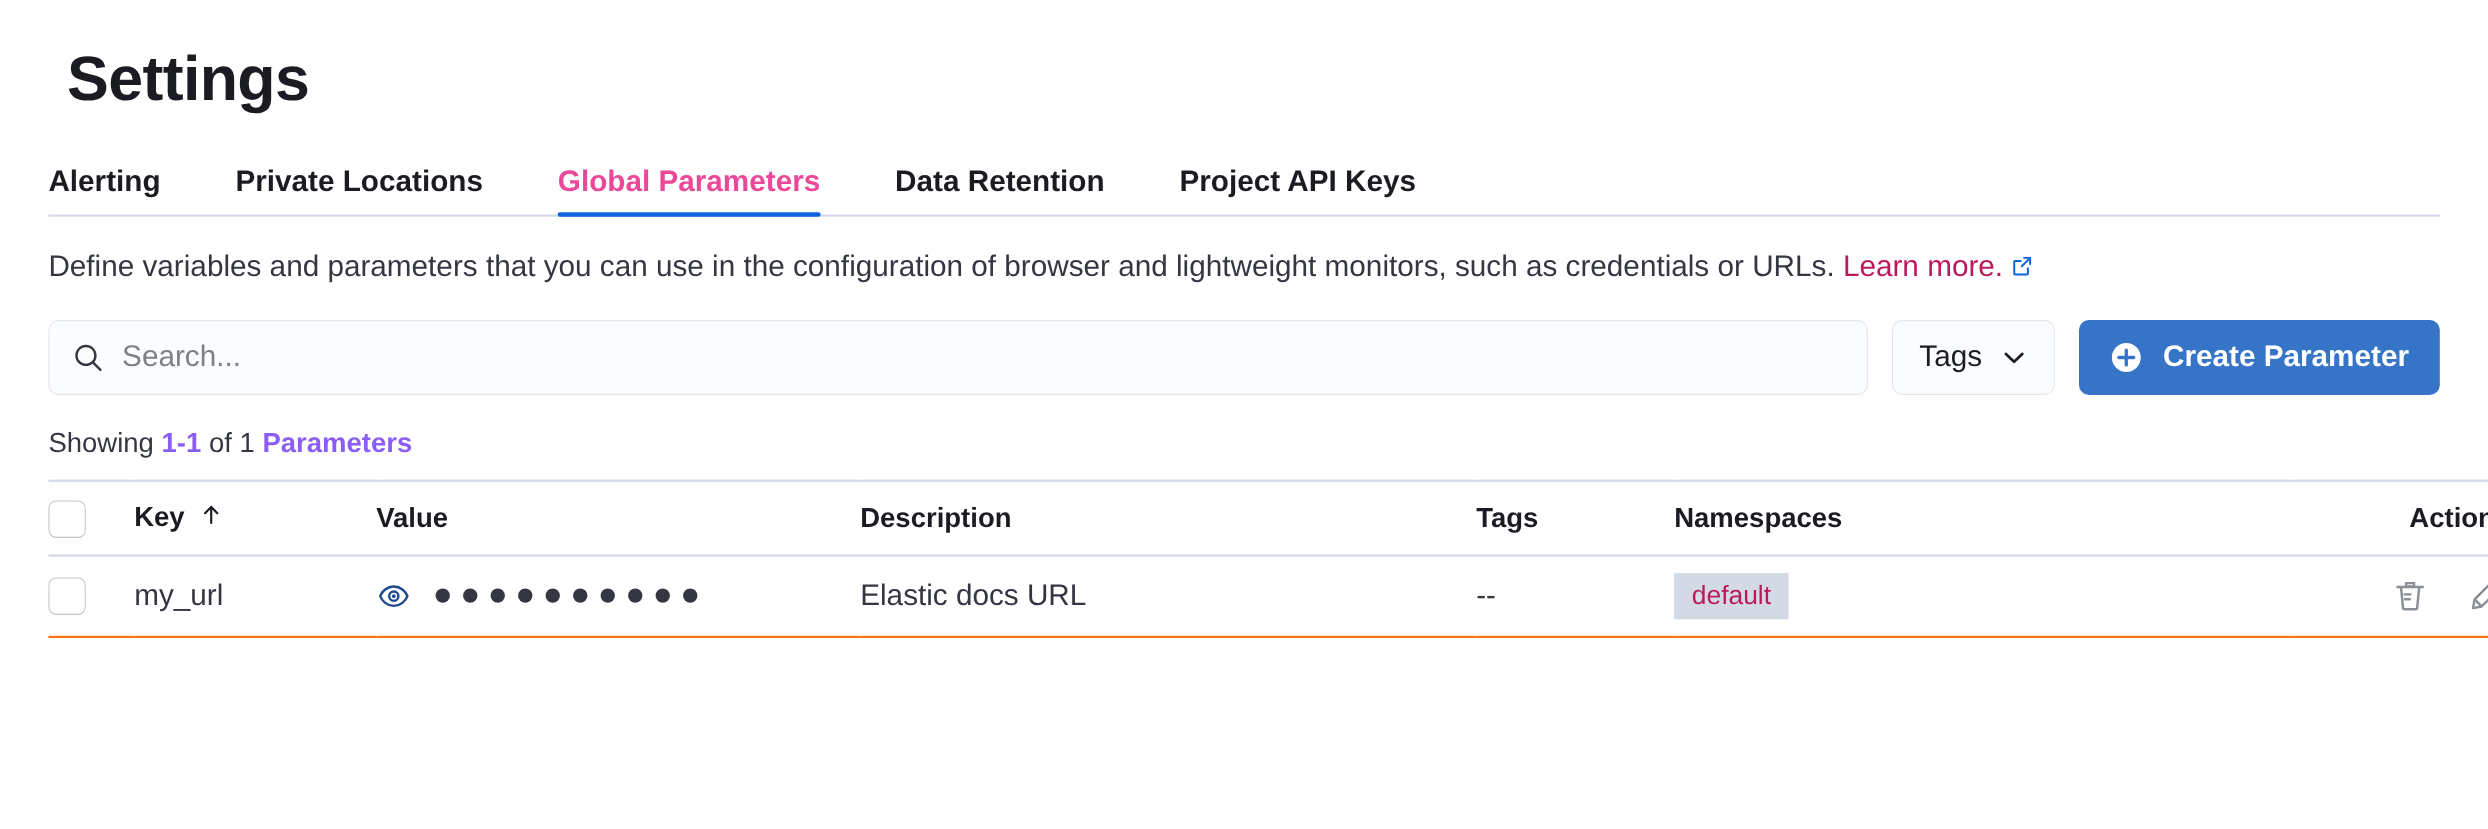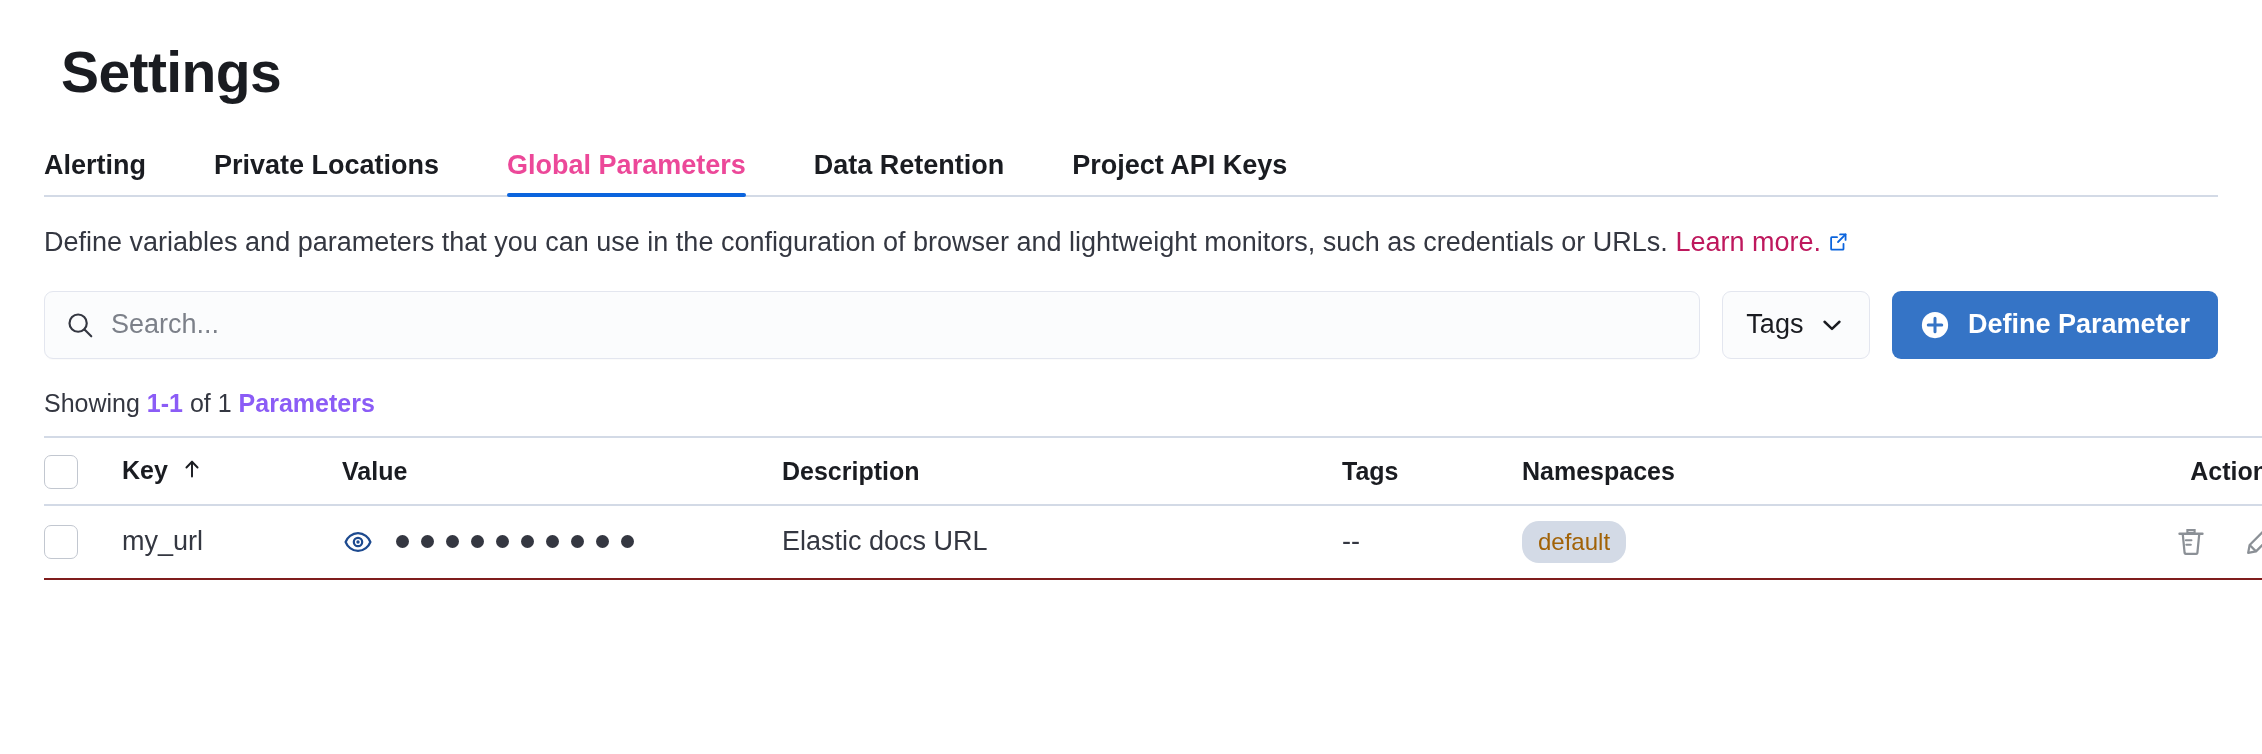--- a/index.html
+++ b/index.html
@@ -179,21 +179,21 @@
     border-bottom: 2px solid #d3dae6;
     text-align: left;
     font-size: 25px;
     font-weight: 700;
     color: #1a1c21;
     padding: 16px 0 14px 0;
     height: 68px;
     vertical-align: middle;
   }
   .tbl tbody td {
-    border-bottom: 2px solid #7f1d1d;
+    border-bottom: 2px solid #f97316;
     font-size: 27px;
     color: #343741;
     padding: 0;
     height: 74px;
     vertical-align: middle;
   }
   .col-check { width: 78px; }
   .col-key   { width: 220px; }
   .col-value { width: 440px; }
   .col-desc  { width: 560px; }
@@ -218,23 +218,23 @@
   .dot {
     width: 13px; height: 13px;
     border-radius: 50%;
     background: #343741;
     display: block;
   }
 
   .badge {
     display: inline-block;
     background: #d3dae6;
-    color: #a16207;
+    color: #be185d;
     font-size: 24px;
-    border-radius: 17px;
+    border-radius: 0;
     padding: 7px 16px;
     line-height: 1.15;
     font-weight: 400;
   }
 
   .actions {
     display: flex;
     justify-content: flex-end;
     align-items: center;
     gap: 34px;
@@ -288,21 +288,21 @@
       </span>
     </div>
 
     <button class="create-btn">
       <span class="plus-icon">
         <svg width="30" height="30" viewBox="0 0 16 16" xmlns="http://www.w3.org/2000/svg">
           <circle cx="8" cy="8" r="7" fill="#ffffff"></circle>
           <path d="M8 4.4v7.2M4.4 8h7.2" stroke="#3574c6" stroke-width="1.6" stroke-linecap="round"></path>
         </svg>
       </span>
-      <span>Define Parameter</span>
+      <span>Create Parameter</span>
     </button>
   </div>
 
   <div class="showing"><span>Showing </span><b>1-1</b><span> of </span><span>1</span><b> Parameters</b>
   </div>
 
   <table class="tbl">
     <colgroup>
       <col class="col-check">
         <col class="col-key">

